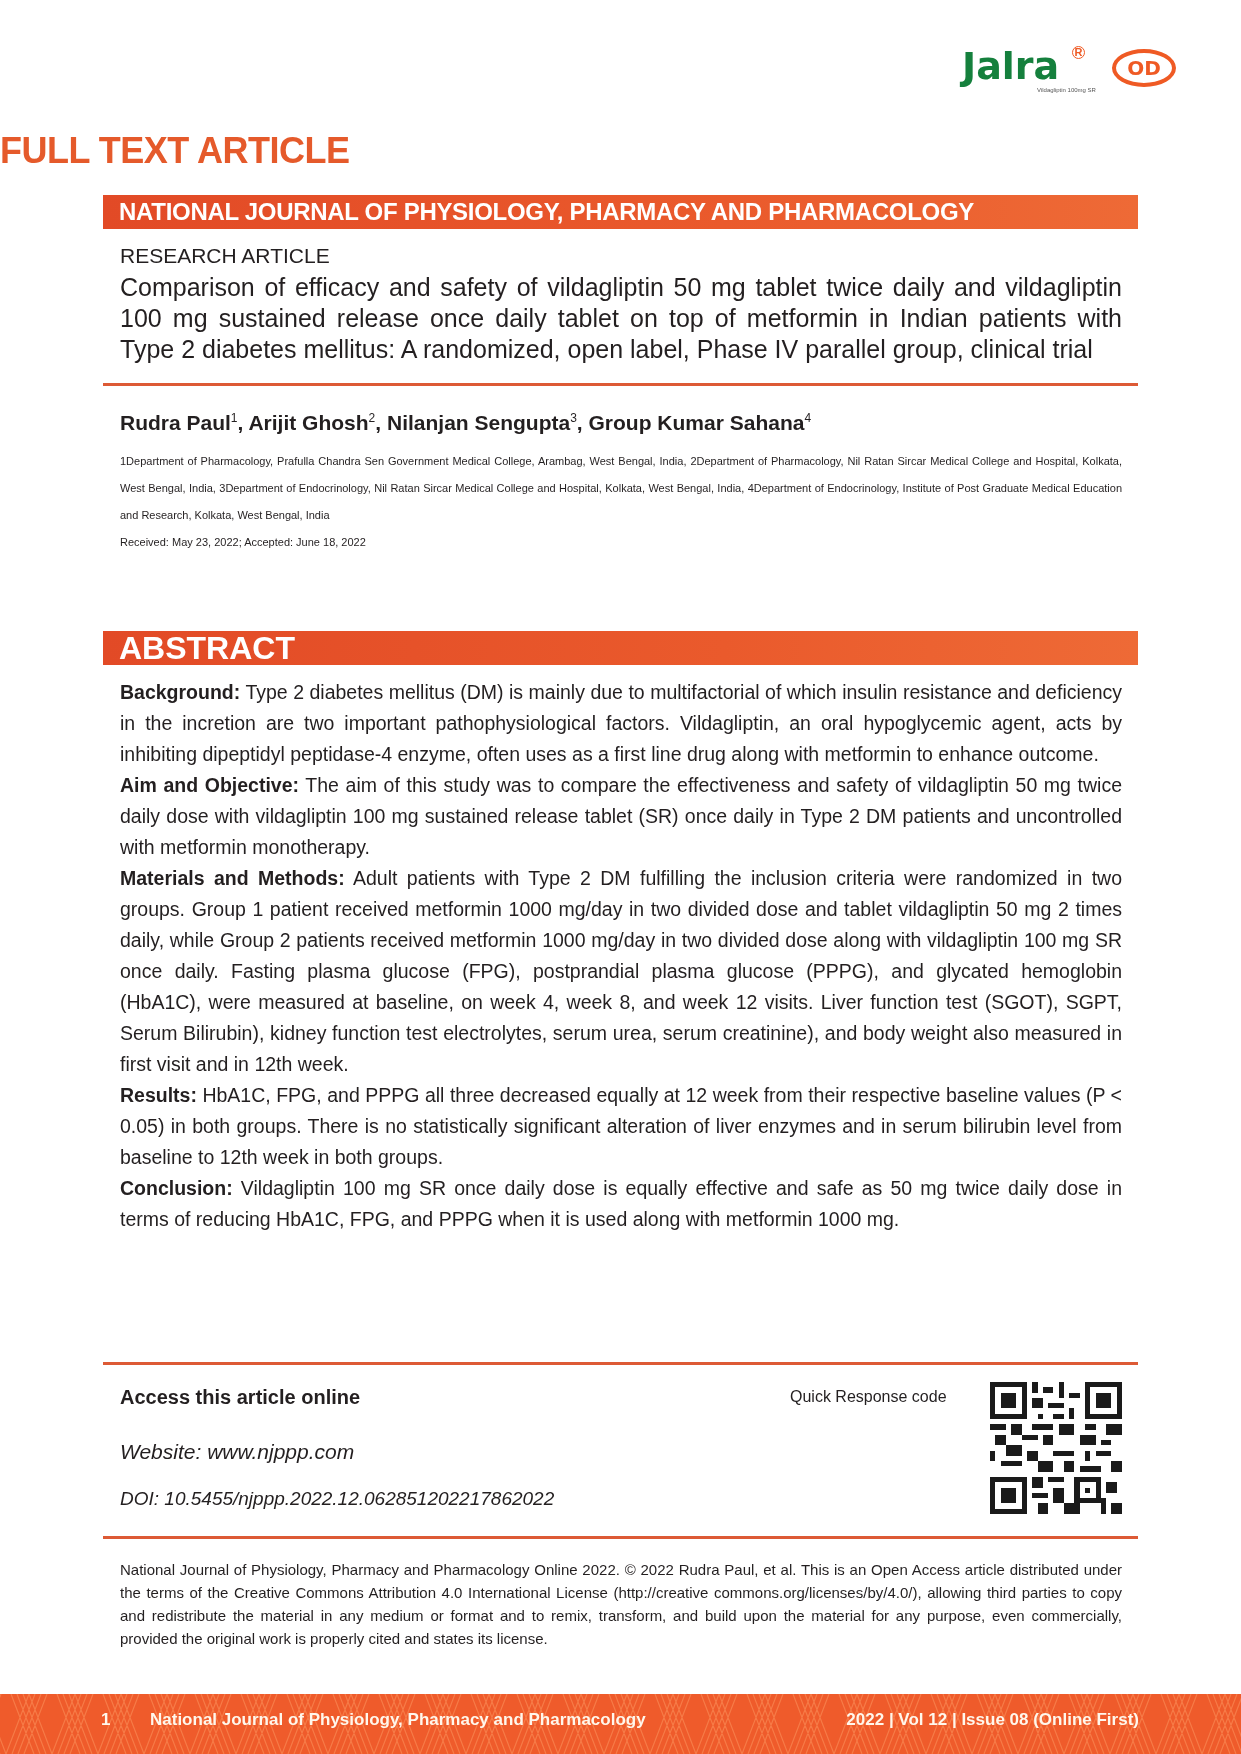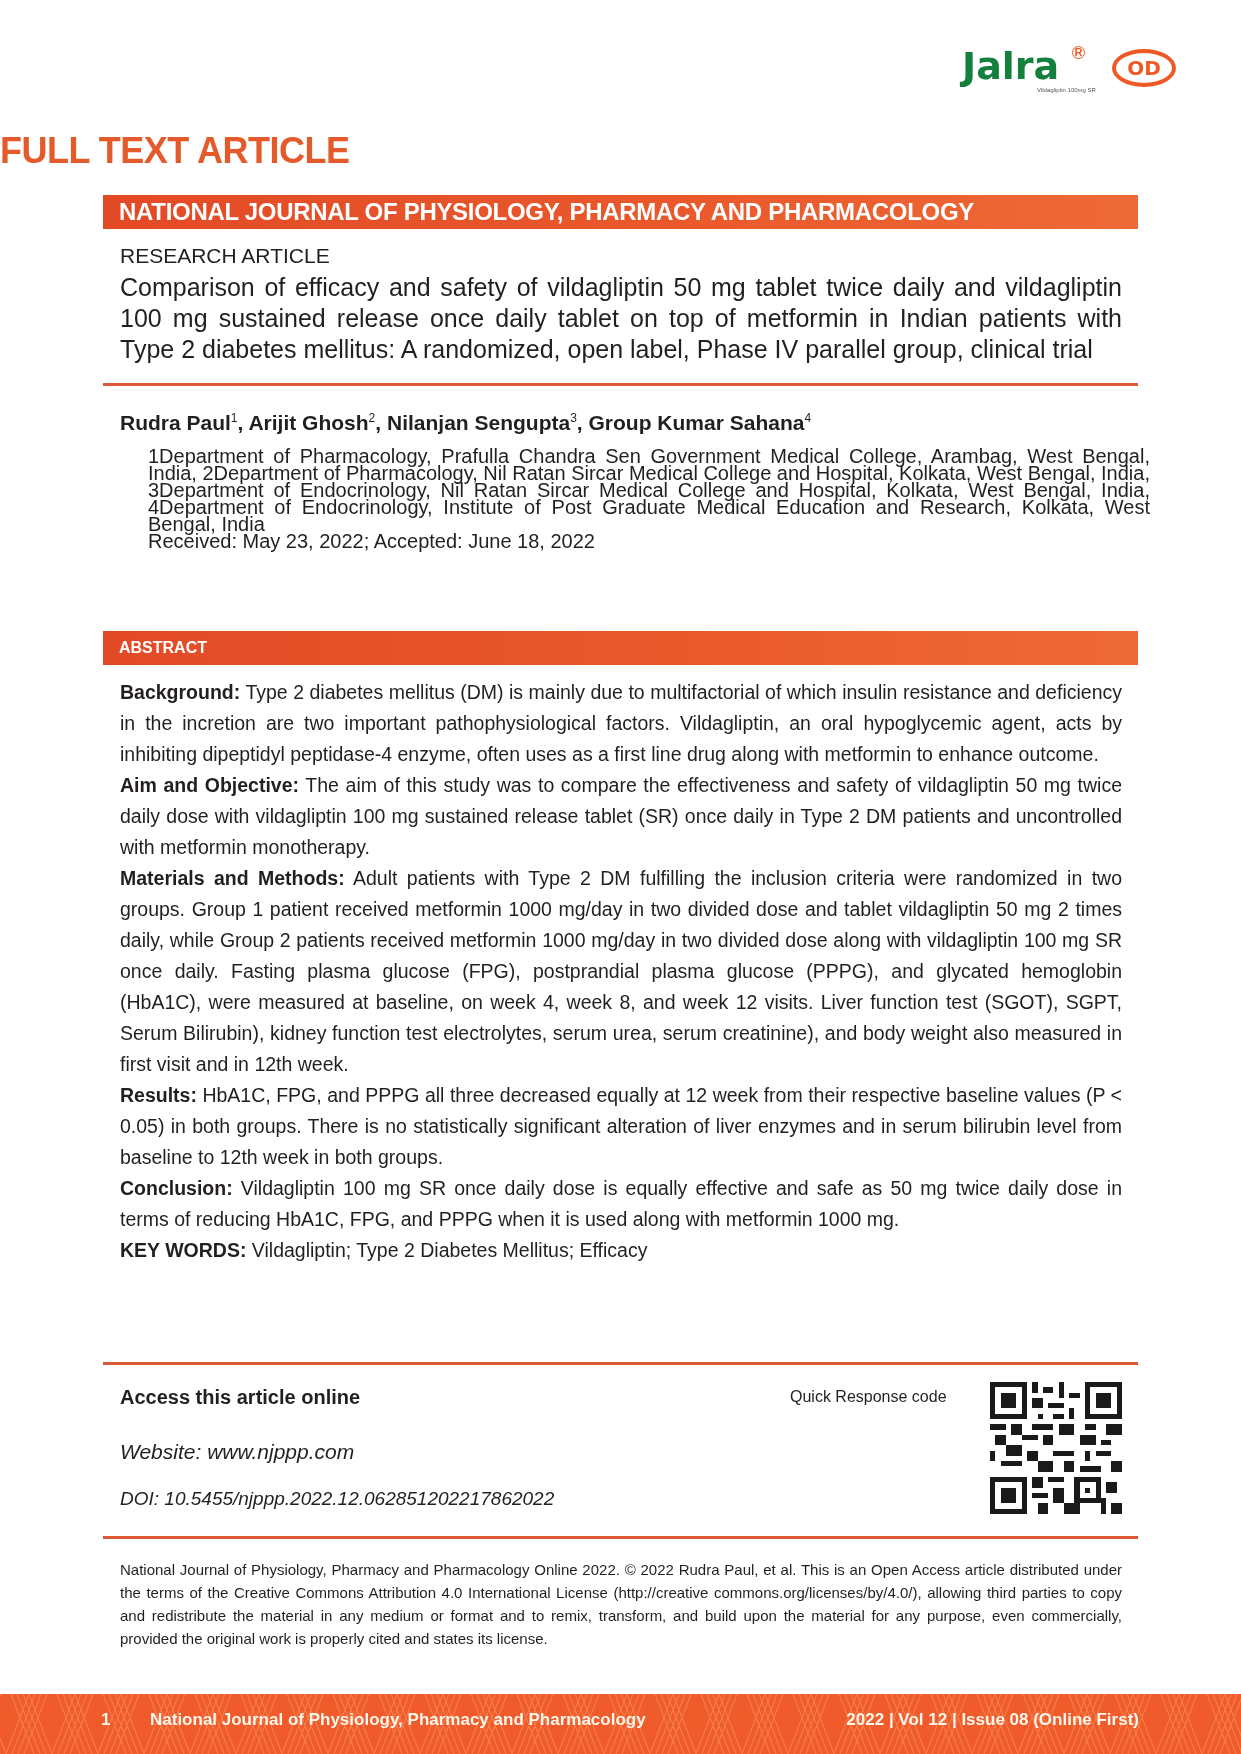--- a/index.html
+++ b/index.html
@@ -9,31 +9,31 @@
   .logo { position: absolute; left: 962px; top: 44px; width: 230px; height: 50px; }
   .logo-word { position: absolute; left: 0; top: 0; font-family: "DejaVu Sans", sans-serif; font-weight: bold; font-size: 38px; color: #15803d; letter-spacing: 0px; line-height: 44px; }
   .logo-reg { position: absolute; left: 110px; top: 2px; font-size: 11px; color: #ef5a24; border: 1.5px solid #ef5a24; border-radius: 50%; width: 13px; height: 13px; line-height: 10px; text-align: center; font-weight: bold; }
   .logo-od { position: absolute; left: 150px; top: 5px; width: 64px; height: 38px; border: 4px solid #ef5a24; border-radius: 50%; color: #ef5a24; font-weight: bold; font-size: 20px; line-height: 30px; text-align: center; font-family: "DejaVu Sans", sans-serif; }
   .logo-sub { position: absolute; left: 75px; top: 43px; font-size: 6px; color: #555; }
 
   .main-title { position: absolute; left: 0; width: 1241px; top: 130px; text-align: left; font-size: 36px; font-weight: bold; color: #e55a2b; letter-spacing: -0.5px; }
 
   .band { position: absolute; left: 103px; width: 1035px; background: linear-gradient(90deg, #e24a26 0%, #ea5a2c 60%, #ee6a36 100%); color: #fff; font-weight: bold; }
   .band.journal { top: 195px; height: 34px; font-size: 24px; line-height: 34px; padding-left: 16px; letter-spacing: -0.3px; }
-  .band.abstract { top: 631px; height: 34px; font-size: 16px; line-height: 34px; padding-left: 16px; }
+  .band.abstract { top: 631px; height: 34px; font-size: 32px; line-height: 34px; padding-left: 16px; }
 
   .rule { position: absolute; left: 103px; width: 1035px; height: 3px; background: #dd5a35; }
 
   .text { position: absolute; left: 120px; width: 1002px; font-size: 19.5px; line-height: 31px; color: #231f20; }
   .just { text-align: justify; }
   .research-label { top: 240px; font-size: 21px; }
   .article-title { top: 272px; line-height: 31px; font-size: 25px; }
   .authors { top: 403px; font-size: 21px; font-weight: bold; }
   .authors sup { font-size: 12px; font-weight: normal; }
-  .affil { top: 448px; font-size: 20px; line-height: 17px; margin-left: 28px; }
+  .affil { top: 448px; font-size: 11px; line-height: 27px; }
 
   .abstract-body { top: 677px; font-size: 19.5px; line-height: 31px; }
   .abstract-body p { text-align: justify; }
   .abstract-body b { font-weight: bold; }
 
   .access-title { position: absolute; left: 120px; top: 1386px; font-size: 20px; font-weight: bold; }
   .access-web { position: absolute; left: 120px; top: 1440px; font-size: 21px; font-style: italic; }
   .access-doi { position: absolute; left: 120px; top: 1488px; font-size: 19px; font-style: italic; }
   .qr-label { position: absolute; left: 790px; top: 1388px; font-size: 16px; }
   .qr { position: absolute; left: 990px; top: 1382px; width: 132px; height: 132px; }
@@ -73,21 +73,20 @@
 </div>
 
 <div class="band abstract">ABSTRACT</div>
 
 <div class="text abstract-body" id="abstract">
     <p><b>Background:</b><span> Type 2 diabetes mellitus (DM) is mainly due to multifactorial of which insulin resistance and deficiency in the incretion are two important pathophysiological factors. Vildagliptin, an oral hypoglycemic agent, acts by inhibiting dipeptidyl peptidase-4 enzyme, often uses as a first line drug along with metformin to enhance outcome.</span></p>
     <p><b>Aim and Objective:</b><span> The aim of this study was to compare the effectiveness and safety of vildagliptin 50 mg twice daily dose with vildagliptin 100 mg sustained release tablet (SR) once daily in Type 2 DM patients and uncontrolled with metformin monotherapy.</span></p>
     <p><b>Materials and Methods:</b><span> Adult patients with Type 2 DM fulfilling the inclusion criteria were randomized in two groups. Group 1 patient received metformin 1000 mg/day in two divided dose and tablet vildagliptin 50 mg 2 times daily, while Group 2 patients received metformin 1000 mg/day in two divided dose along with vildagliptin 100 mg SR once daily. Fasting plasma glucose (FPG), postprandial plasma glucose (PPPG), and glycated hemoglobin (HbA1C), were measured at baseline, on week 4, week 8, and week 12 visits. Liver function test (SGOT), SGPT, Serum Bilirubin), kidney function test electrolytes, serum urea, serum creatinine), and body weight also measured in first visit and in 12th week.</span></p>
     <p><b>Results:</b><span> HbA1C, FPG, and PPPG all three decreased equally at 12 week from their respective baseline values (P &lt; 0.05) in both groups. There is no statistically significant alteration of liver enzymes and in serum bilirubin level from baseline to 12th week in both groups.</span></p>
     <p><b>Conclusion:</b><span> Vildagliptin 100 mg SR once daily dose is equally effective and safe as 50 mg twice daily dose in terms of reducing HbA1C, FPG, and PPPG when it is used along with metformin 1000 mg.</span></p>
-    <p style="text-align: left;"><b>KEY WORDS:</b><span> Vildagliptin; Type 2 Diabetes Mellitus; Efficacy</span></p>
   </div>
 
 <div class="rule" style="top:1362px;"></div>
 
 <div class="access-title">Access this article online</div>
 <div class="access-web">Website: www.njppp.com</div>
 <div class="access-doi">DOI: 10.5455/njppp.2022.12.062851202217862022</div>
 <div class="qr-label">Quick Response code</div>
 <svg class="qr" viewBox="0 0 25 25" shape-rendering="crispEdges">
   <rect width="25" height="25" fill="#fff"></rect>

